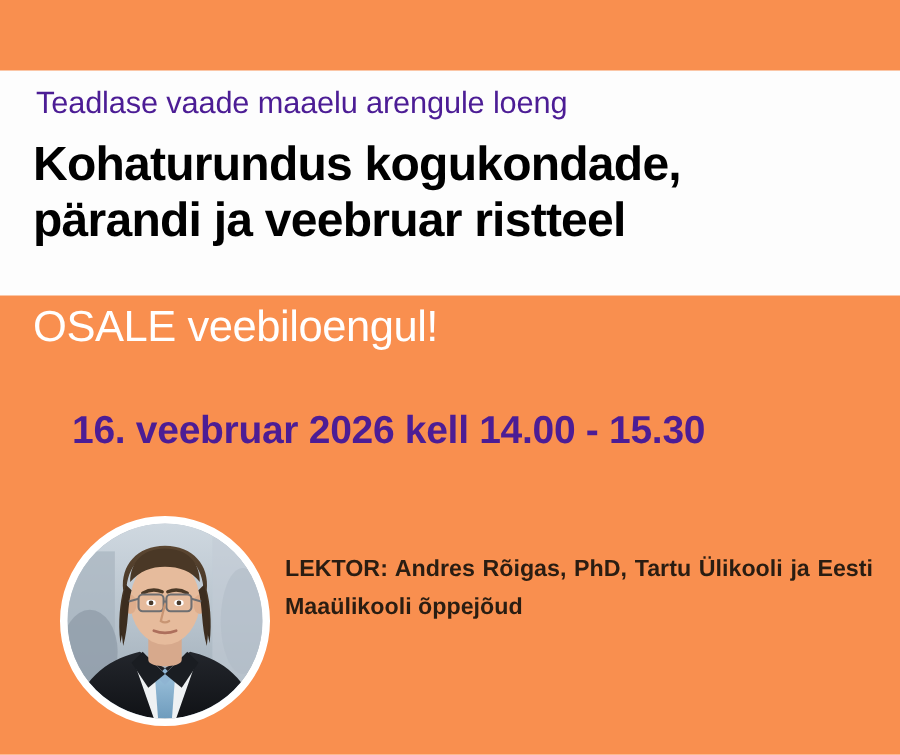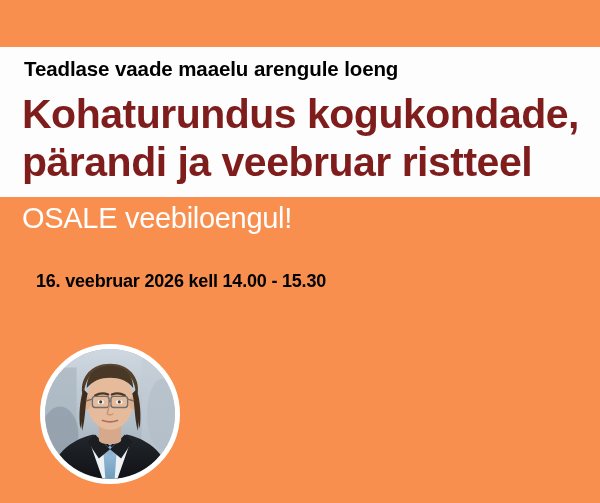--- a/index.html
+++ b/index.html
@@ -39,35 +39,35 @@
     height: 150px;
     background: #FDFDFD;
   }
 
   .kicker {
     position: absolute;
     left: 24px;
     top: 58px;
     width: 552px;
     font-size: 20.5px;
-    font-weight: 700;
+    font-weight: 400;
     letter-spacing: -0.1px;
-    color: #000000;
+    color: #4c1d95;
     line-height: 1.1;
     white-space: nowrap;
   }
 
   .headline {
     position: absolute;
     left: 22px;
     top: 91px;
     width: 566px;
-    font-size: 41px;
+    font-size: 32px;
     font-weight: 800;
-    color: #7f1d1d;
+    color: #000000;
     line-height: 1.16;
     letter-spacing: -0.5px;
   }
   .headline .line {
     display: block;
     white-space: nowrap;
   }
 
   
   .cta {
@@ -78,26 +78,26 @@
     font-size: 29px;
     font-weight: 500;
     color: #ffffff;
     letter-spacing: -0.3px;
     line-height: 1.1;
     white-space: nowrap;
   }
 
   .datetime {
     position: absolute;
-    left: 36px;
+    left: 48px;
     top: 272px;
     width: 540px;
-    font-size: 18px;
+    font-size: 26px;
     font-weight: 700;
-    color: #000000;
+    color: #4c1d95;
     letter-spacing: -0.2px;
     line-height: 1.1;
     white-space: nowrap;
   }
 
   
   .lecturer-photo {
     position: absolute;
     left: 40px;
     top: 344px;
@@ -226,14 +226,17 @@
           <path d="M89 54 L96 56"></path>
         </g>
 
         <path d="M70 58 L67 70 q3 2 6 0" stroke="#c89573" stroke-width="1.6" fill="none" stroke-linecap="round"></path>
 
         <path d="M62 77 q8 3 16 0" stroke="#ad6f5c" stroke-width="2" fill="none" stroke-linecap="round"></path>
       </svg>
     </div>
   </div>
 
+  <div class="lecturer-text">
+    <span class="ltr-label">LEKTOR:</span><span class="ltr-rest"> Andres Rõigas, PhD, Tartu Ülikooli ja Eesti Maaülikooli õppejõud</span>
+  </div>
 
 </div>
 
 </body></html>

